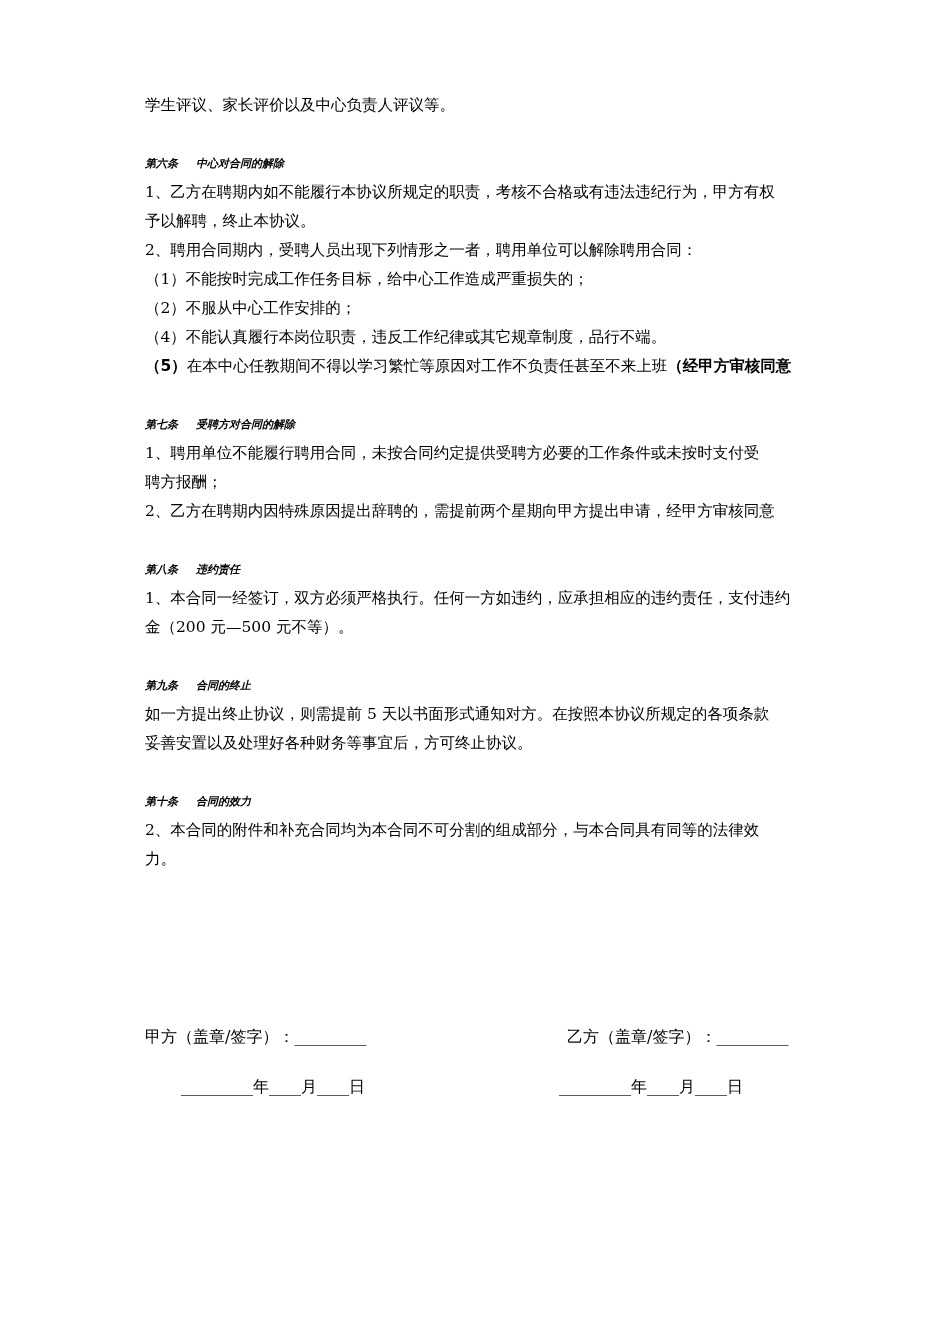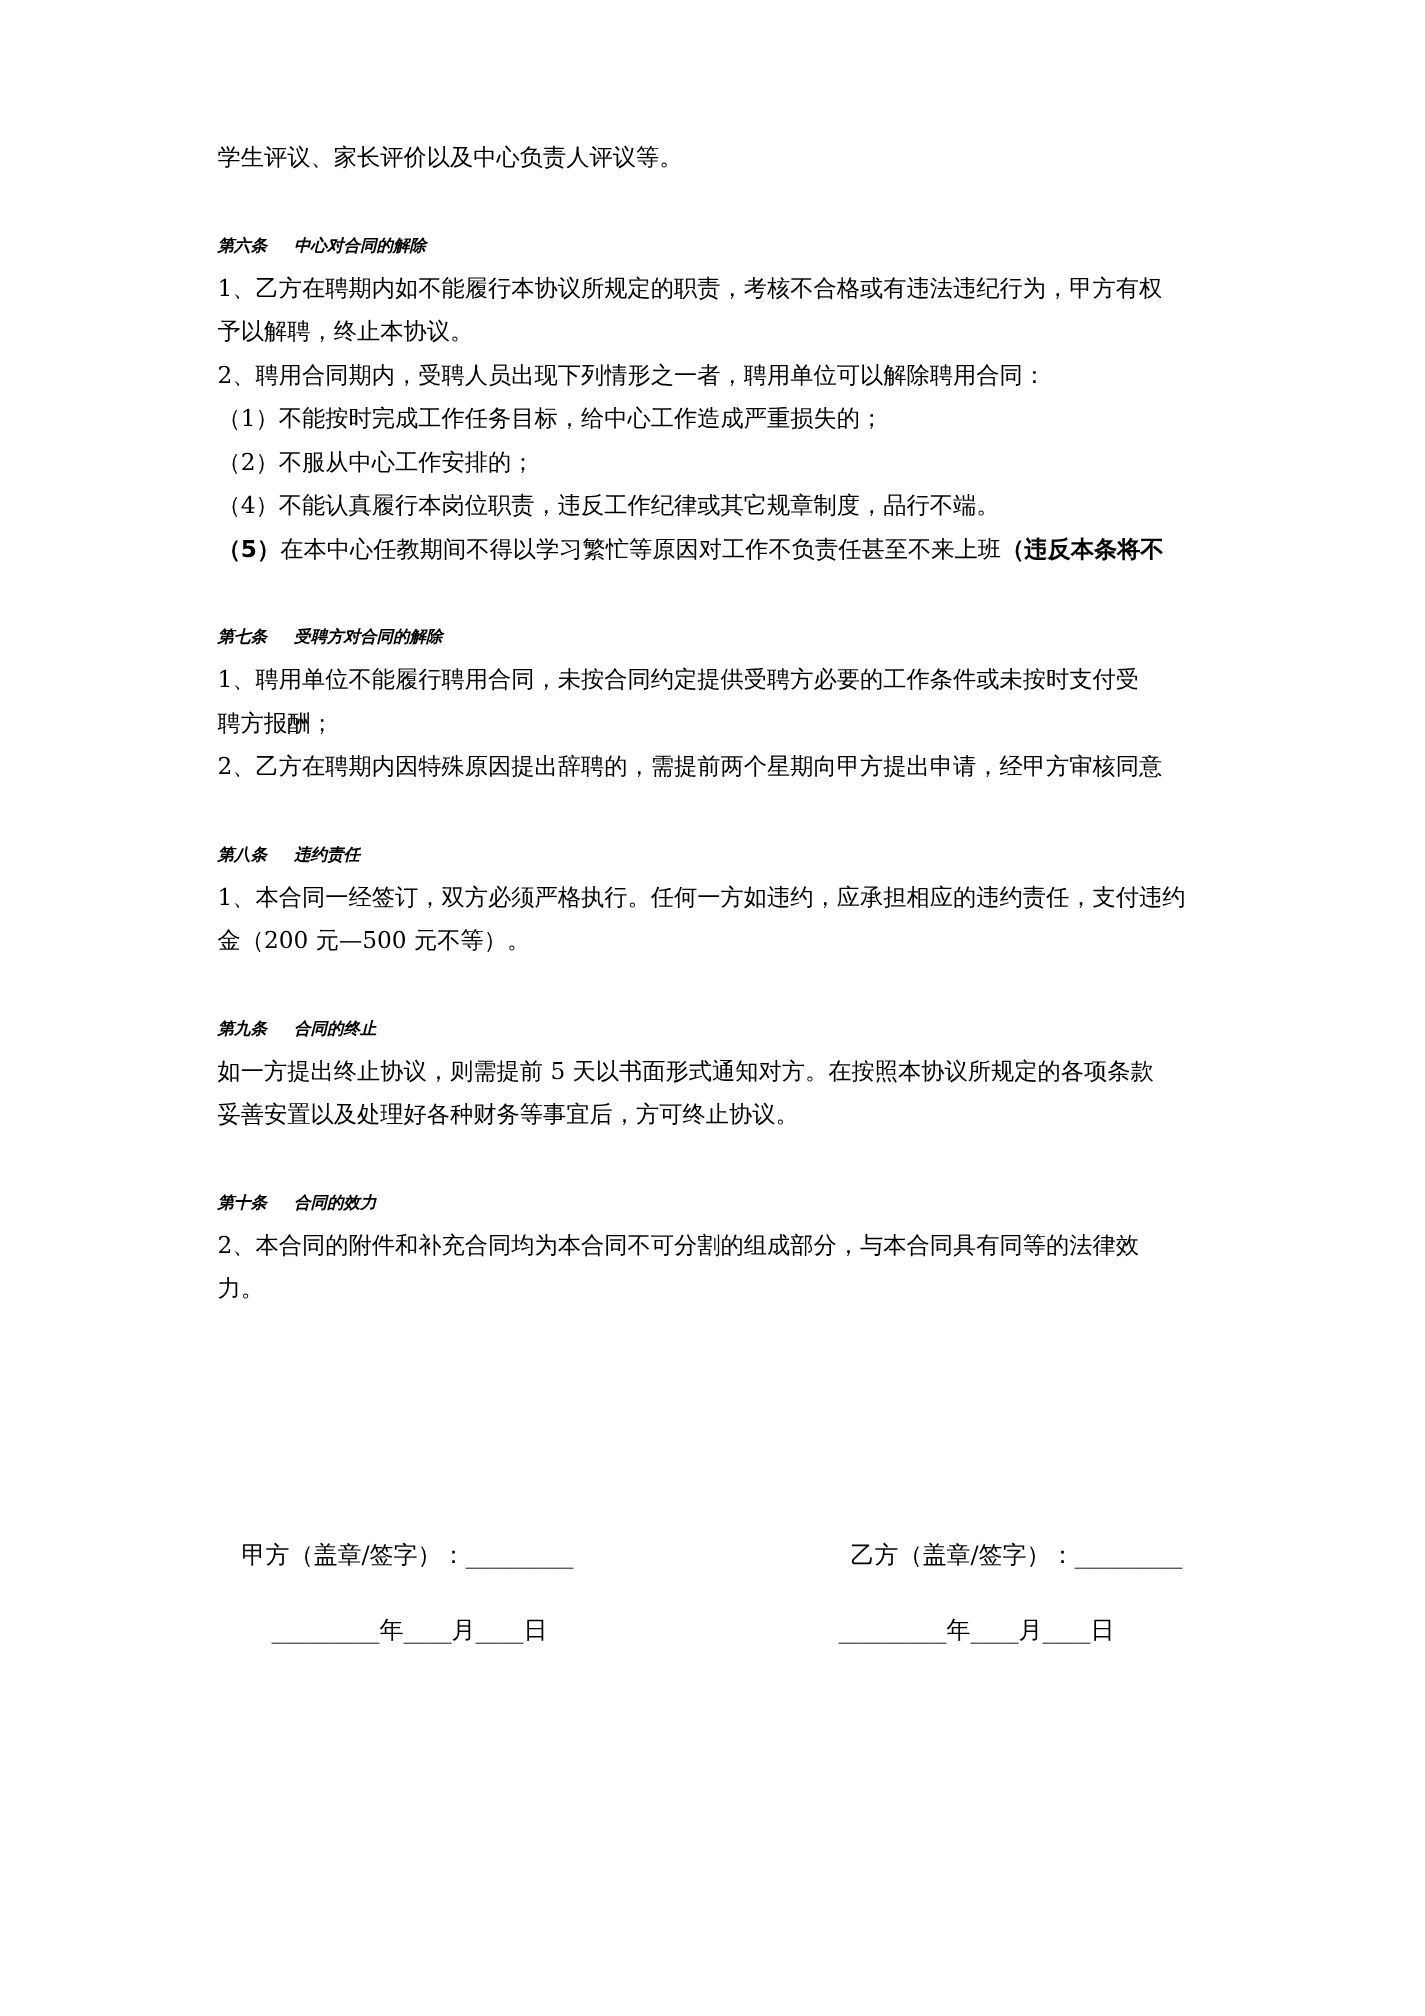--- a/index.html
+++ b/index.html
@@ -47,21 +47,21 @@
     }
     .sig-row {
       position: absolute;
       left: 145px;
       width: 664px;
       font-size: 16px;
       white-space: nowrap;
     }
     .sig-left {
       position: absolute;
-      left: 16px;
+      left: 0;
     }
     .sig-right {
       position: absolute;
       left: 422px;
     }
     .date-left {
       position: absolute;
       left: 36px;
     }
     .date-right {
@@ -76,21 +76,21 @@
   <div class="line">学生评议、家长评价以及中心负责人评议等。</div>
   <div class="gap"></div>
 
   <div class="line heading"><span>第六条</span><span class="sep"></span><span>中心对合同的解除</span></div>
   <div class="line">1、乙方在聘期内如不能履行本协议所规定的职责，考核不合格或有违法违纪行为，甲方有权</div>
   <div class="line">予以解聘，终止本协议。</div>
   <div class="line">2、聘用合同期内，受聘人员出现下列情形之一者，聘用单位可以解除聘用合同：</div>
   <div class="line">（1）不能按时完成工作任务目标，给中心工作造成严重损失的；</div>
   <div class="line">（2）不服从中心工作安排的；</div>
   <div class="line">（4）不能认真履行本岗位职责，违反工作纪律或其它规章制度，品行不端。</div>
-  <div class="line"><span class="b">（5）</span><span>在本中心任教期间不得以学习繁忙等原因对工作不负责任甚至不来上班</span><span class="b">（违反本条将不</span></div>
+  <div class="line"><span class="b">（5）</span><span>在本中心任教期间不得以学习繁忙等原因对工作不负责任甚至不来上班</span><span class="b">（经甲方审核同意</span></div>
   <div class="gap"></div>
 
   <div class="line heading"><span>第七条</span><span class="sep"></span><span>受聘方对合同的解除</span></div>
   <div class="line">1、聘用单位不能履行聘用合同，未按合同约定提供受聘方必要的工作条件或未按时支付受</div>
   <div class="line">聘方报酬；</div>
   <div class="line">2、乙方在聘期内因特殊原因提出辞聘的，需提前两个星期向甲方提出申请，经甲方审核同意</div>
   <div class="gap"></div>
 
   <div class="line heading"><span>第八条</span><span class="sep"></span><span>违约责任</span></div>
   <div class="line">1、本合同一经签订，双方必须严格执行。任何一方如违约，应承担相应的违约责任，支付违约</div>

